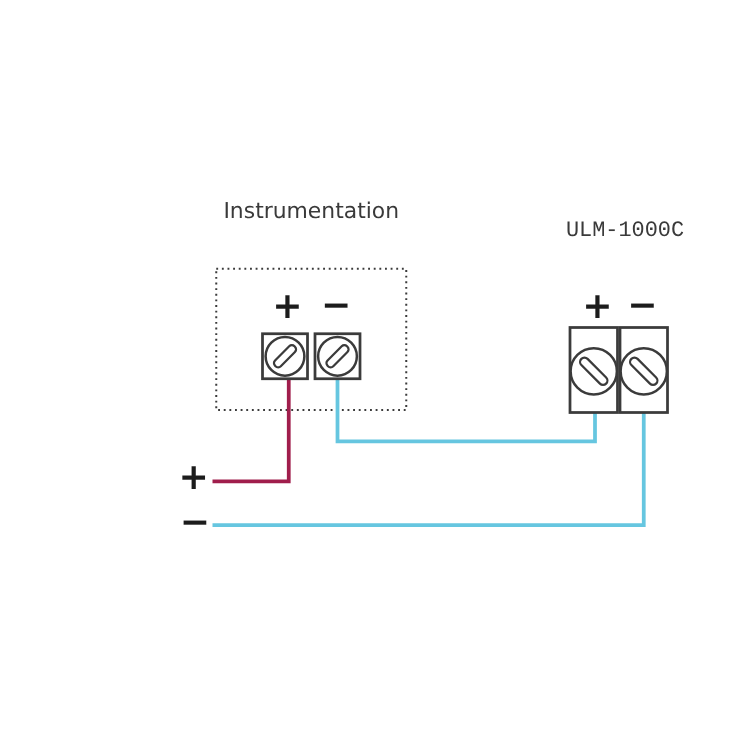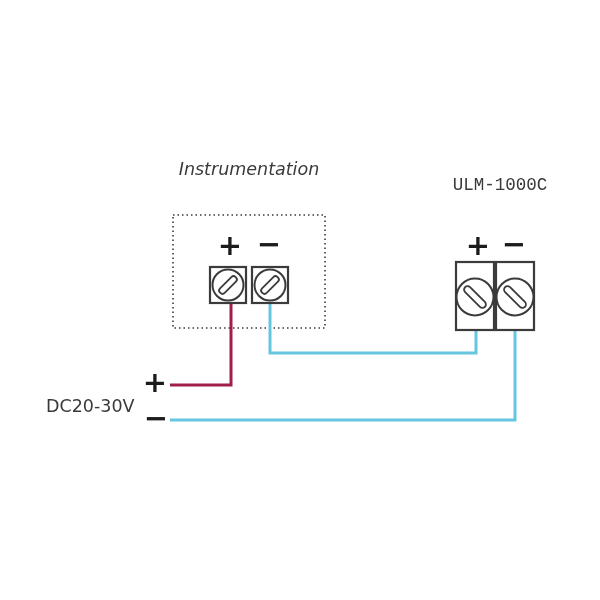--- a/index.html
+++ b/index.html
@@ -95,27 +95,26 @@
       <rect class="slot" x="-14" y="-3.5" width="28" height="7" rx="3.5" transform="translate(475,297) rotate(45)"></rect>
     </g>
 
     <g stroke="#3b3b3b">
       <rect class="term-box" x="496" y="262" width="38" height="68"></rect>
       <circle class="screw" cx="515" cy="297" r="18.5"></circle>
       <rect class="slot" x="-14" y="-3.5" width="28" height="7" rx="3.5" transform="translate(515,297) rotate(45)"></rect>
     </g>
   </svg>
 
-  <div class="diagram-label centered" style="left:161px; top:159px; width:176px;font-style:italic;">
+  <div class="diagram-label centered" style="left:161px; top:159px; width:176px;">
     <div>Instrumentation</div>
   </div>
 
   <div class="diagram-label centered" style="left:427px; top:175px; width:146px;font-family:Liberation Mono, monospace;">ULM-1000C</div>
 
-  <div class="diagram-label" style="left:46px; top:396px;">DC20-30V</div>
 
   <div class="sign" style="left:230px; top:245px;">+</div>
   <div class="sign" style="left:269px; top:244px;">−</div>
 
   <div class="sign" style="left:478px; top:245px;">+</div>
   <div class="sign" style="left:514px; top:244px;">−</div>
 
   <div class="sign" style="left:155px; top:382px;">+</div>
   <div class="sign" style="left:156px; top:418px;">−</div>
 

